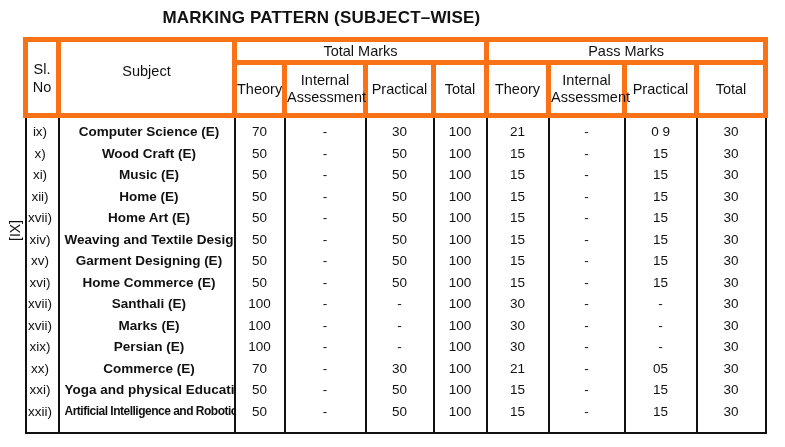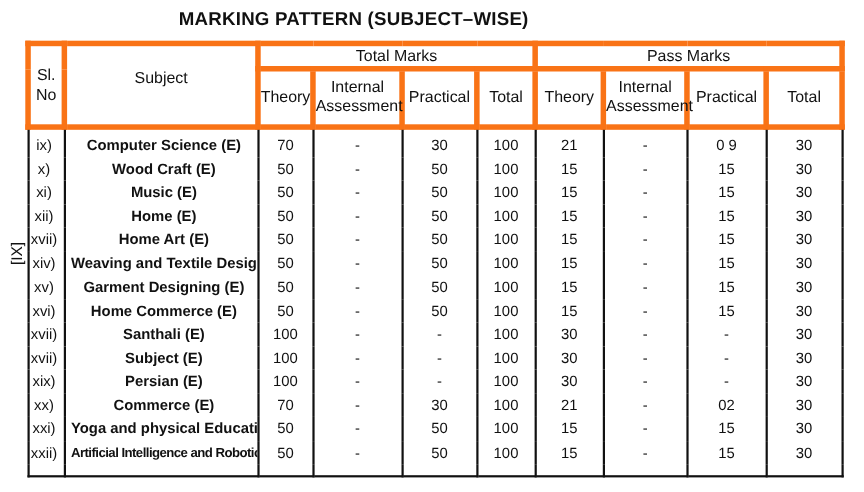--- a/index.html
+++ b/index.html
@@ -166,21 +166,21 @@
         <td>-</td>
         <td>-</td>
         <td>100</td>
         <td>30</td>
         <td>-</td>
         <td>-</td>
         <td>30</td>
       </tr>
       <tr>
         <td class="sl">xvii)</td>
-        <td class="subj">Subject (E)</td>
+        <td class="subj">Marks (E)</td>
         <td>100</td>
         <td>-</td>
         <td>-</td>
         <td>100</td>
         <td>30</td>
         <td>-</td>
         <td>-</td>
         <td>30</td>
       </tr>
       <tr>
@@ -197,21 +197,21 @@
       </tr>
       <tr>
         <td class="sl">xx)</td>
         <td class="subj">Commerce (E)</td>
         <td>70</td>
         <td>-</td>
         <td>30</td>
         <td>100</td>
         <td>21</td>
         <td>-</td>
-        <td>02</td>
+        <td>05</td>
         <td>30</td>
       </tr>
       <tr>
         <td class="sl">xxi)</td>
         <td class="subj">Yoga and physical Education (E)</td>
         <td>50</td>
         <td>-</td>
         <td>50</td>
         <td>100</td>
         <td>15</td>

